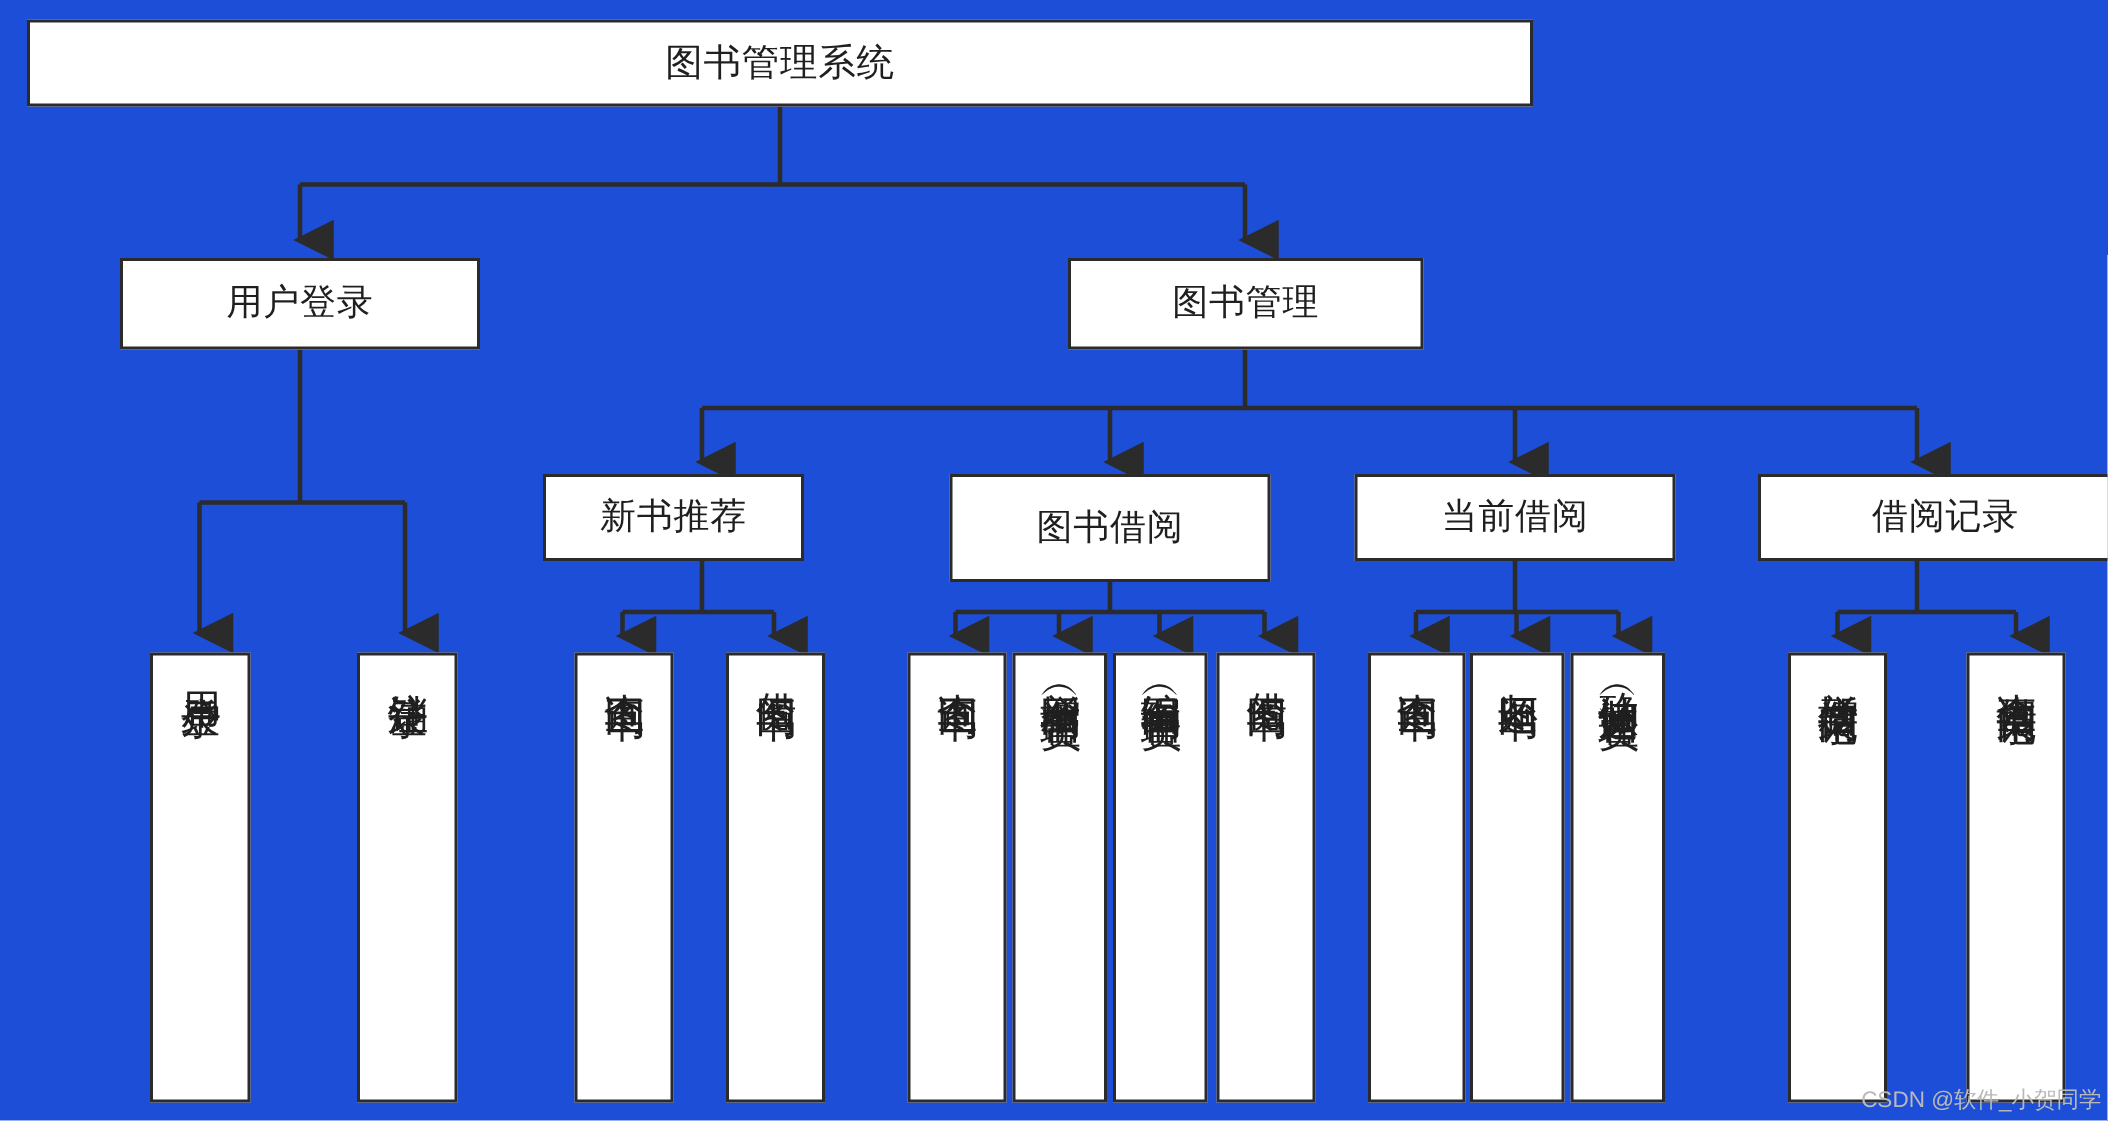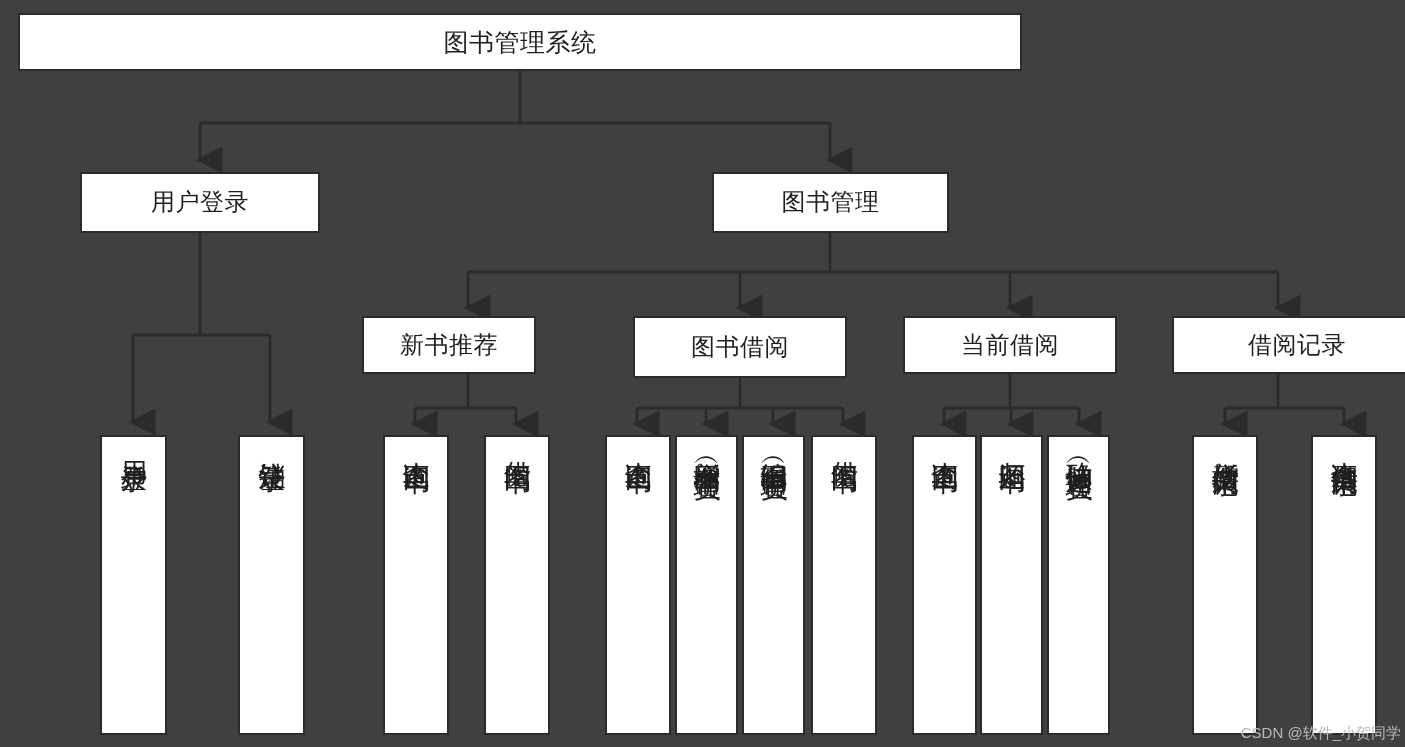--- a/index.html
+++ b/index.html
@@ -1,21 +1,21 @@
 <!DOCTYPE html>
 <html><head>
 <meta charset="utf-8">
 <style>
   html,body{margin:0;padding:0;background:#ffffff;}
   body{
     width:1405px;height:747px;
     font-family:"Liberation Sans","DejaVu Sans",sans-serif;
     overflow:hidden;
   }
-  #diagram{position:relative;width:1405px;height:747px;background:#404040;}
+  #diagram{position:relative;width:1405px;height:747px;background:#1d4ed8;}
   svg#edges{position:absolute;left:0;top:0;width:1405px;height:747px;}
   .node{
     position:absolute;
     box-sizing:border-box;
     border:2.5px solid #2b2b2b;
     background:#ffffff;
     display:flex;
     align-items:center;
     justify-content:center;
     color:#1f1f1f;
@@ -117,21 +117,21 @@
   <div class="node horiz" style="left:80px;top:172px;width:240px;height:61px;">
     <span class="lbl">用户登录</span>
   </div>
   <div class="node horiz" style="left:712px;top:172px;width:237px;height:61px;">
     <span class="lbl">图书管理</span>
   </div>
 
   <div class="node horiz" style="left:362px;top:316px;width:174px;height:58px;">
     <span class="lbl">新书推荐</span>
   </div>
-  <div class="node horiz" style="left:633px;top:316px;width:214px;height:62px;">
+  <div class="node horiz" style="left:633px;top:316px;width:214px;height:72px;">
     <span class="lbl">图书借阅</span>
   </div>
   <div class="node horiz" style="left:903px;top:316px;width:214px;height:58px;font-family:Liberation Serif, serif;">
     <span class="lbl">当前借阅</span>
   </div>
   <div class="node horiz" style="left:1172px;top:316px;width:250px;height:58px;">
     <span class="lbl">借阅记录</span>
   </div>
 
   <div class="node vert" style="left:100px;top:435px;width:67px;height:300px;">

